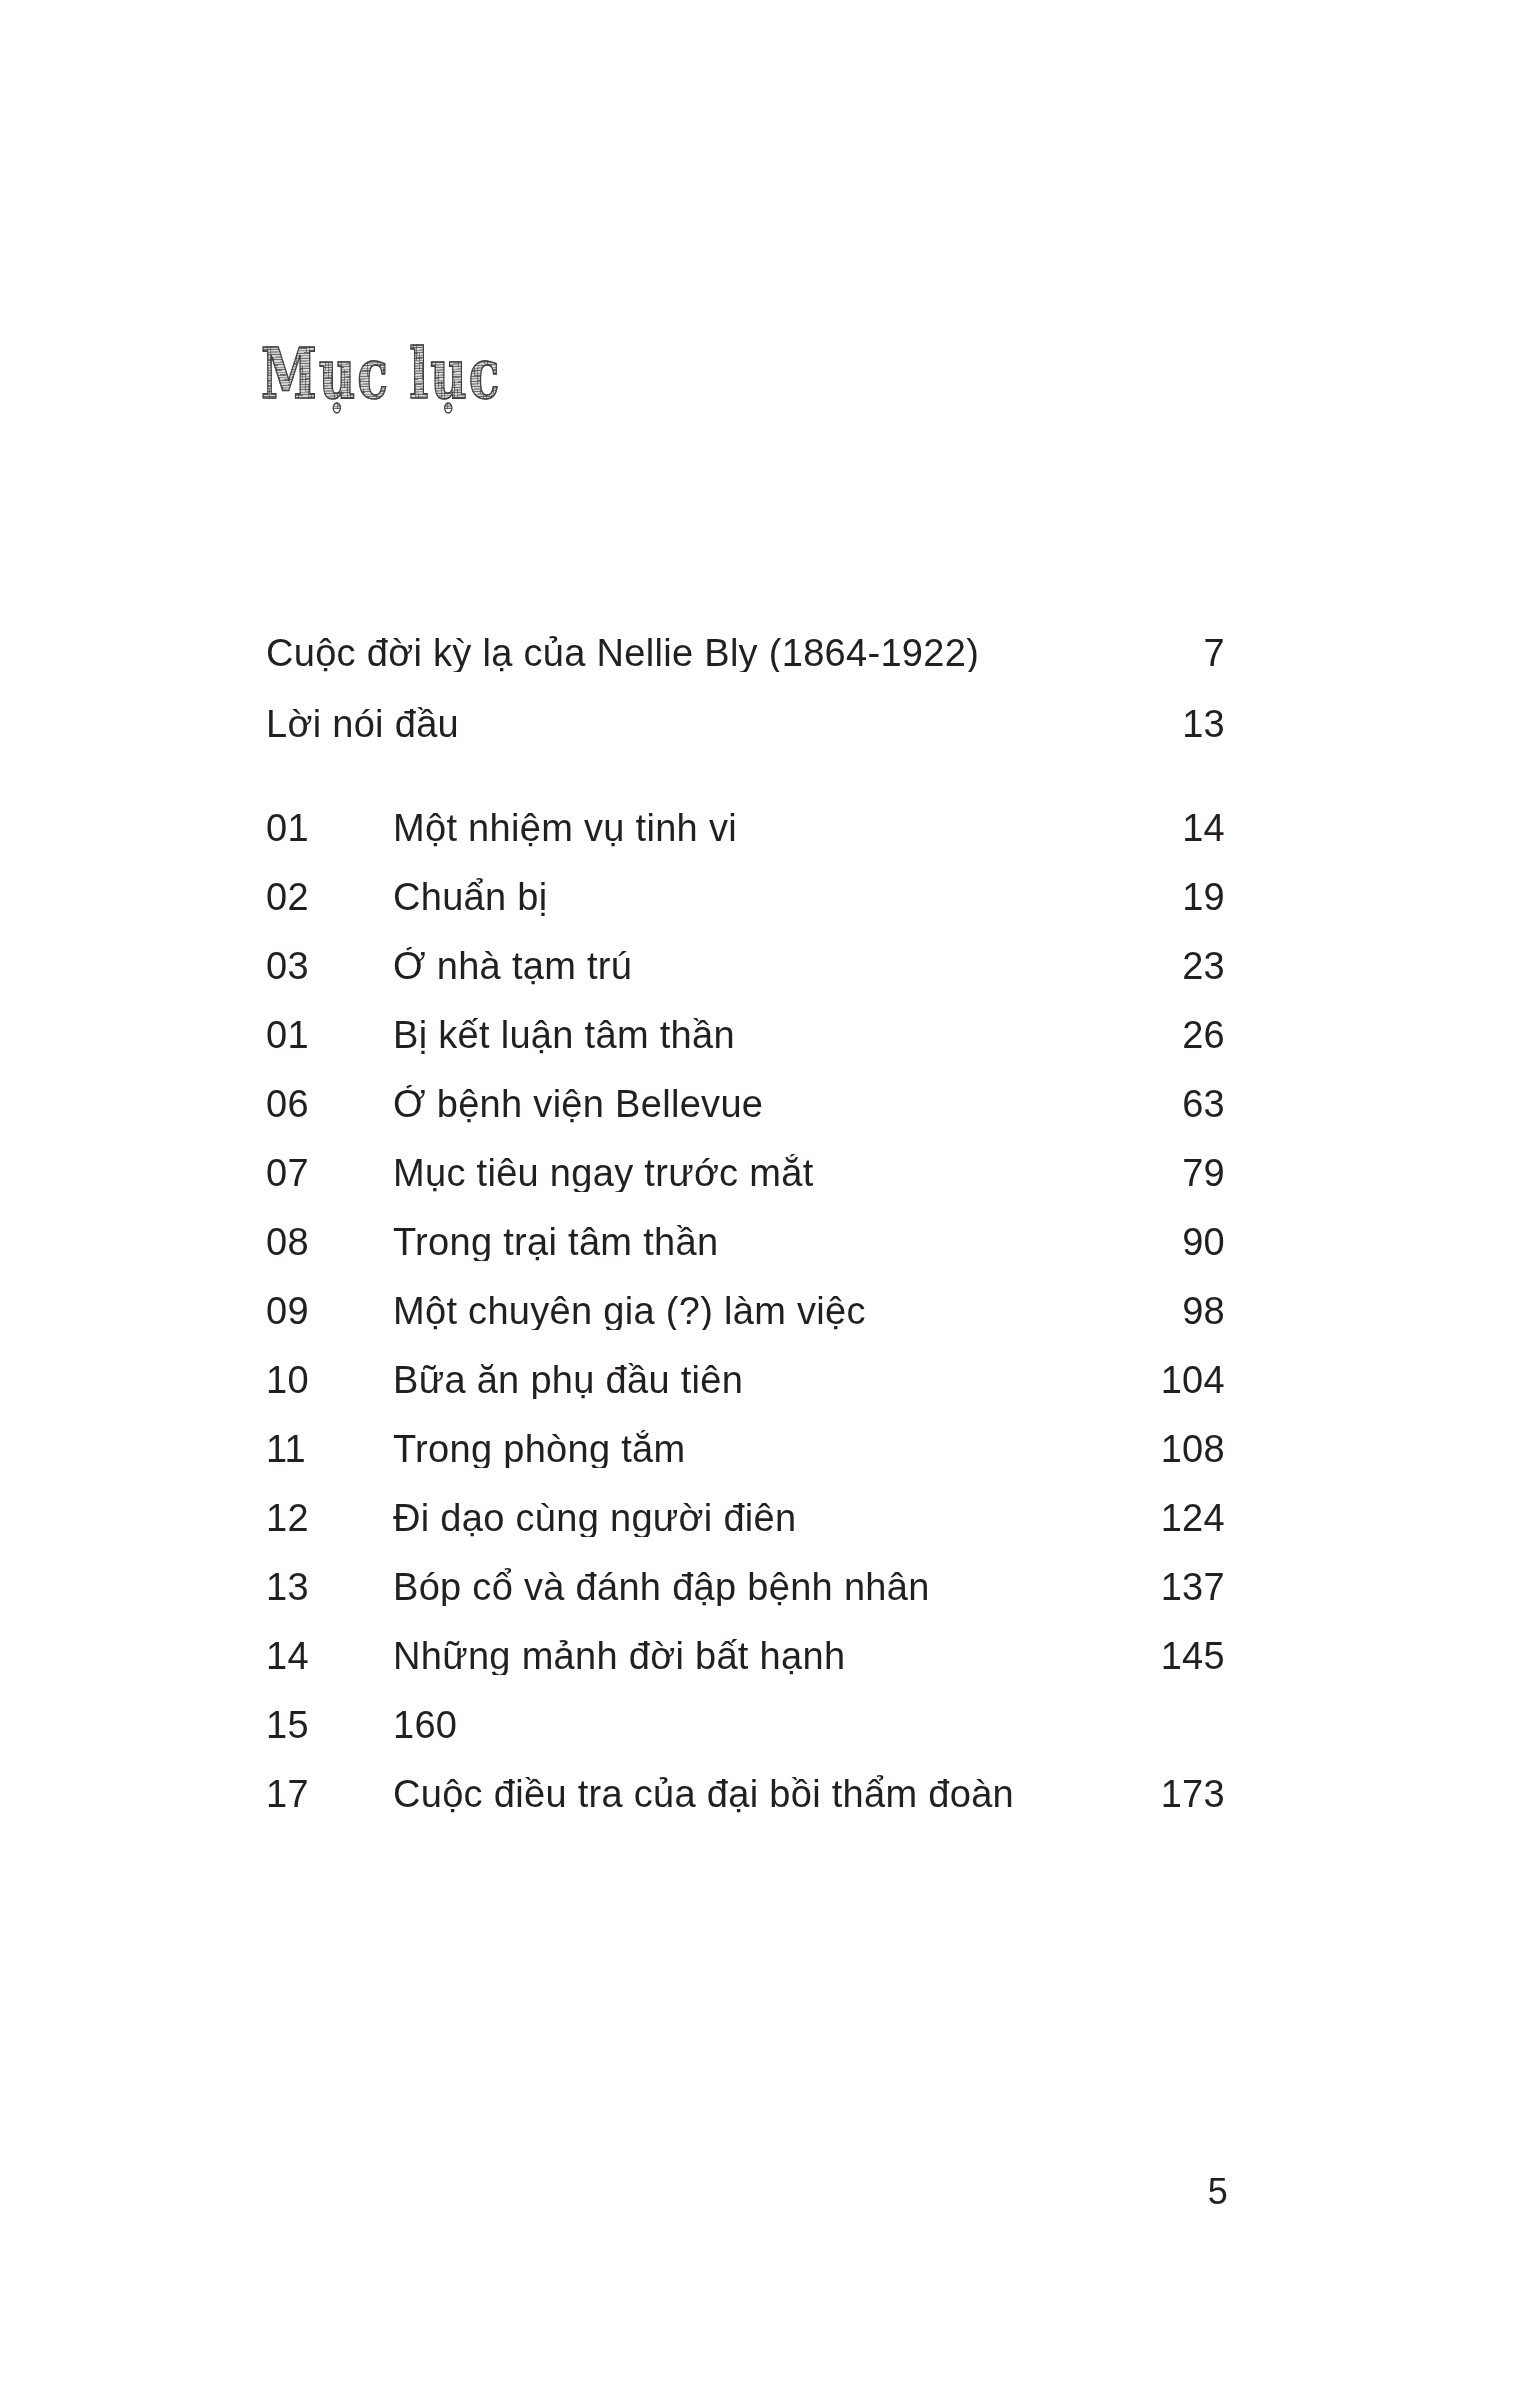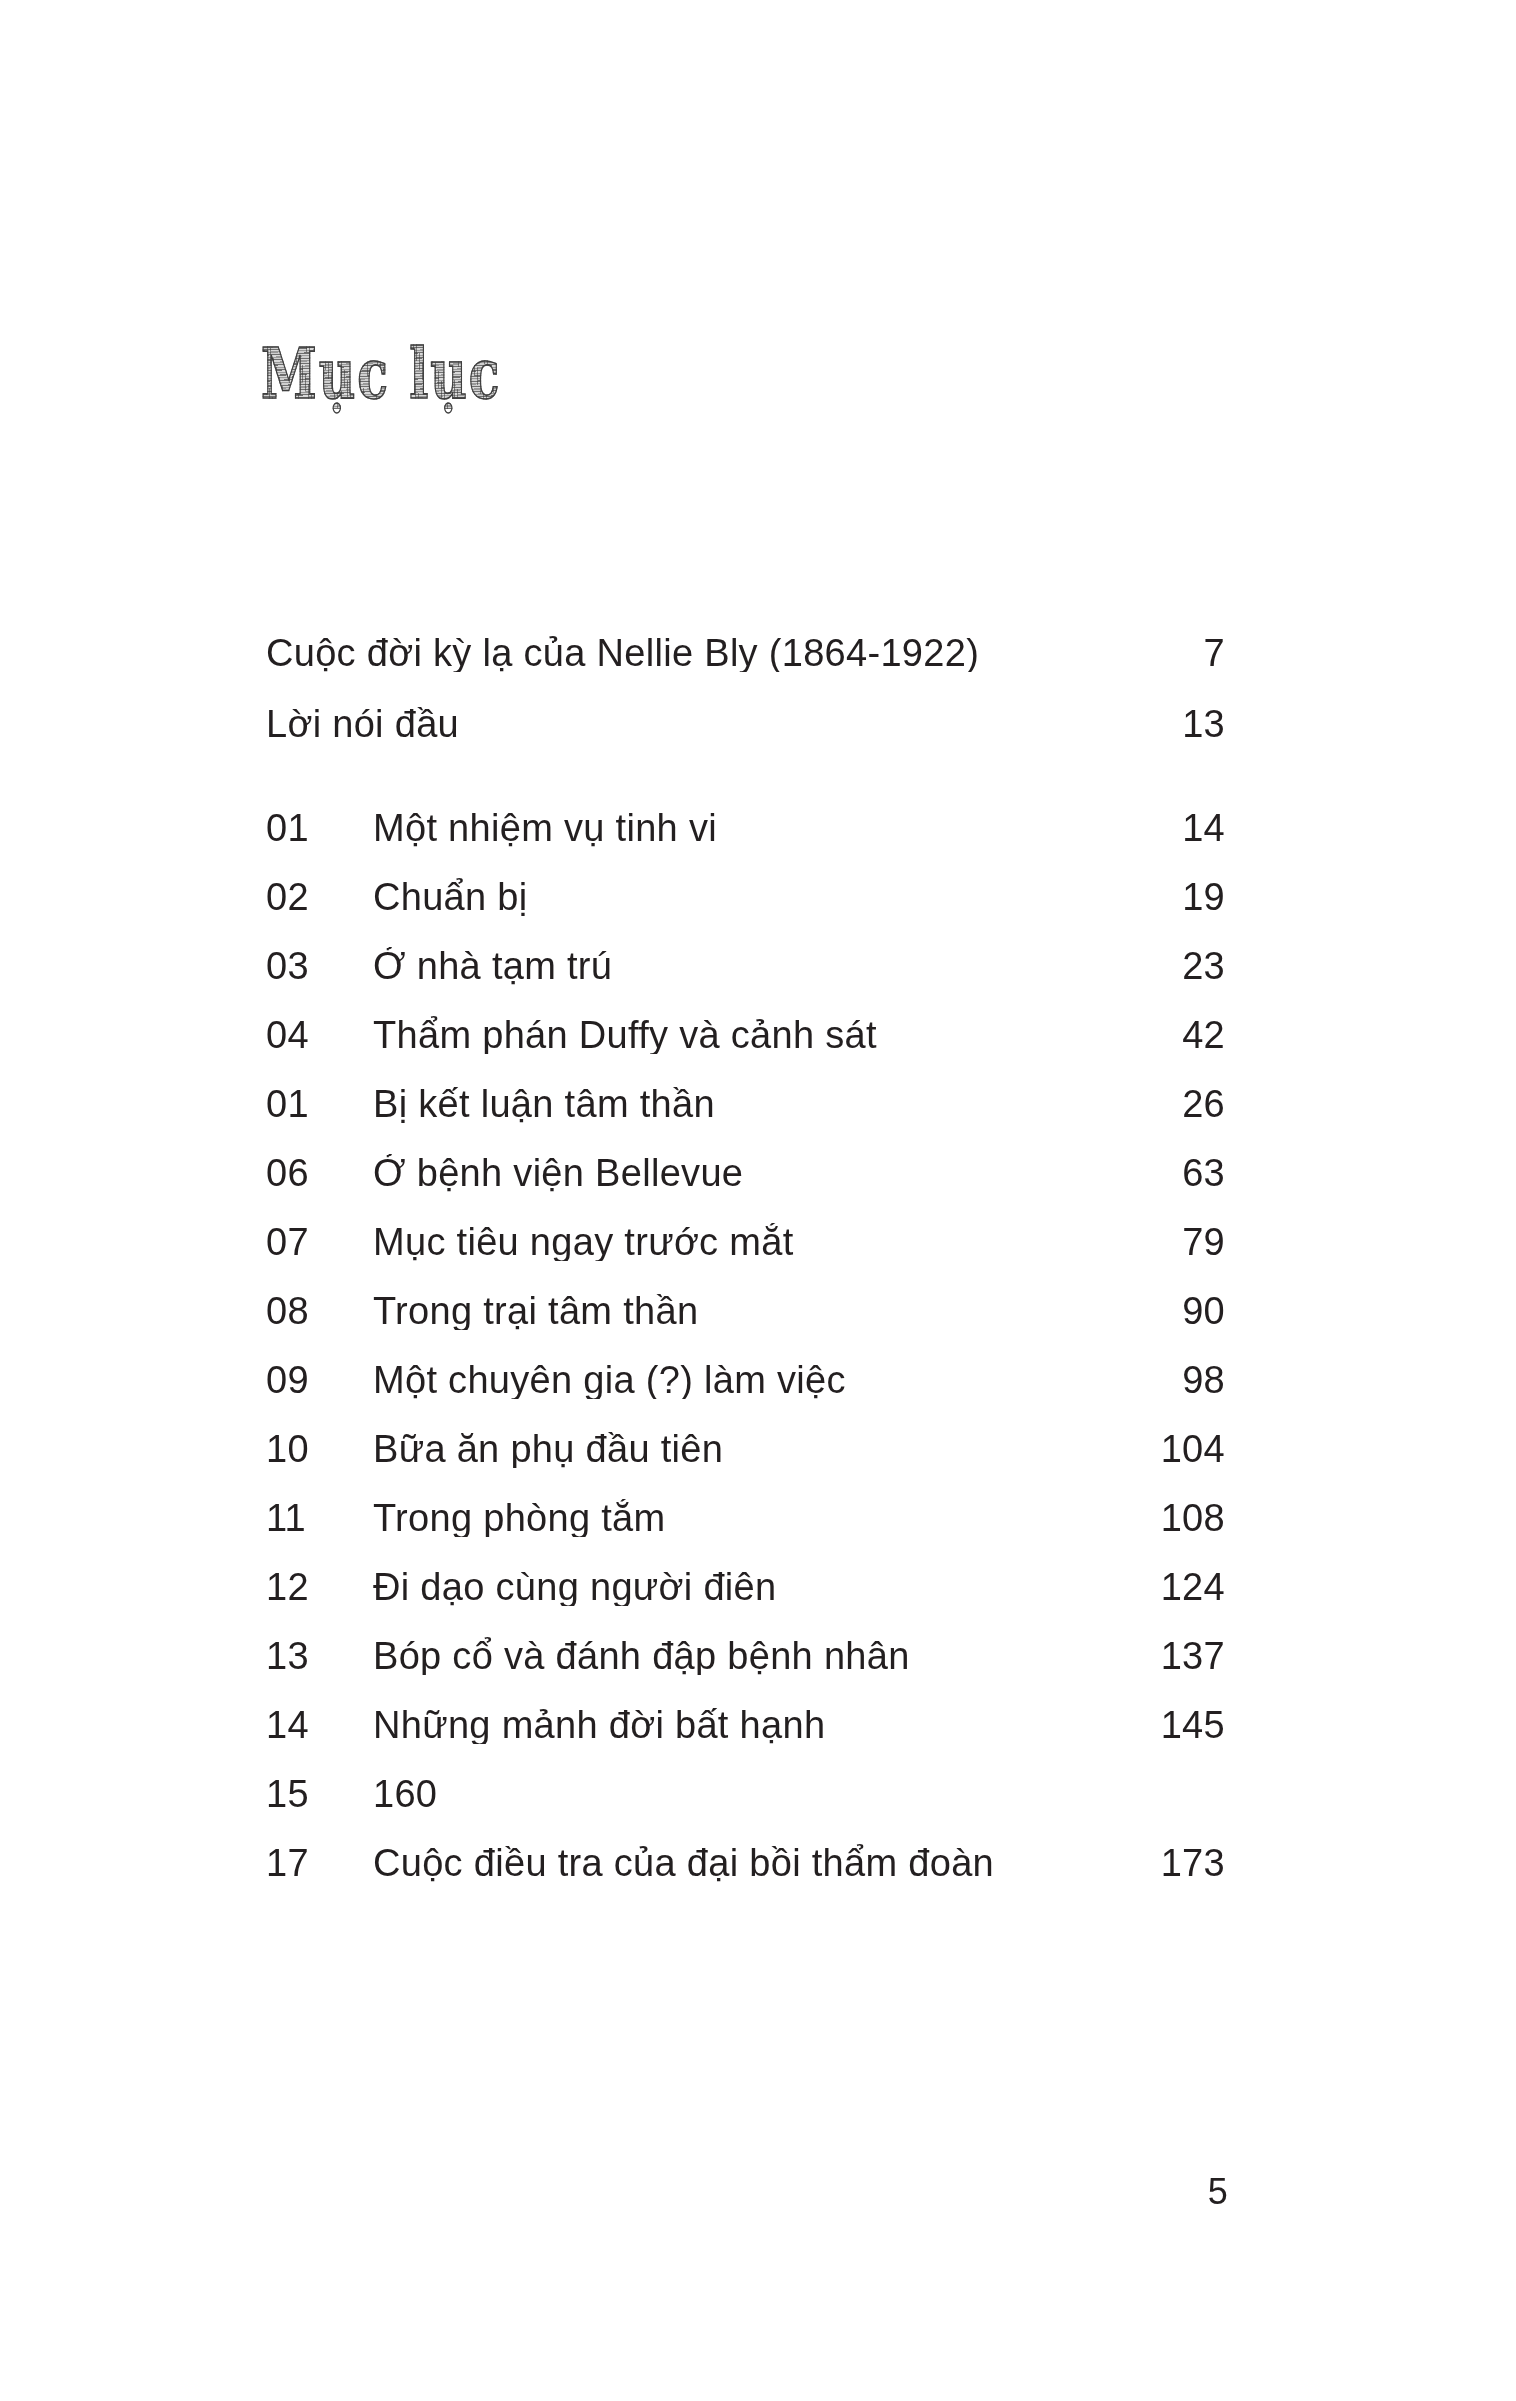--- a/index.html
+++ b/index.html
@@ -44,21 +44,21 @@
   
   .toc {
     position:absolute;
     left:266px; right:292px; top:617px;
     font-size:38px;
     letter-spacing:0.3px;
     line-height:1;
   }
   .row { display:flex; align-items:center; }
   .front-row   { height:71px; }
-  .chapter-row { height:69px; }
+  .chapter-row { height:69px;gap:20px; }
   .group-gap   { height:34px; }
   .num   { flex:0 0 107px; }
   .label { flex:1 1 auto; white-space:nowrap; overflow:hidden; }
   .pg    { flex:0 0 auto; text-align:right; white-space:nowrap; }
 
   
   .folio {
     position:absolute;
     top:2174px; right:289px;
     font-size:36px;
@@ -100,25 +100,20 @@
     <span class="label">Chuẩn bị</span>
     <span class="pg">19</span>
   </div>
 
   <div class="row chapter-row">
     <span class="num">03</span>
     <span class="label">Ở nhà tạm trú</span>
     <span class="pg">23</span>
   </div>
 
-  <div class="row chapter-row">
-    <span class="num">04</span>
-    <span class="label">Thẩm phán Duffy và cảnh sát</span>
-    <span class="pg">42</span>
-  </div>
 
   <div class="row chapter-row">
     <span class="num">01</span>
     <span class="label">Bị kết luận tâm thần</span>
     <span class="pg">26</span>
   </div>
 
   <div class="row chapter-row">
     <span class="num">06</span>
     <span class="label">Ở bệnh viện Bellevue</span>

